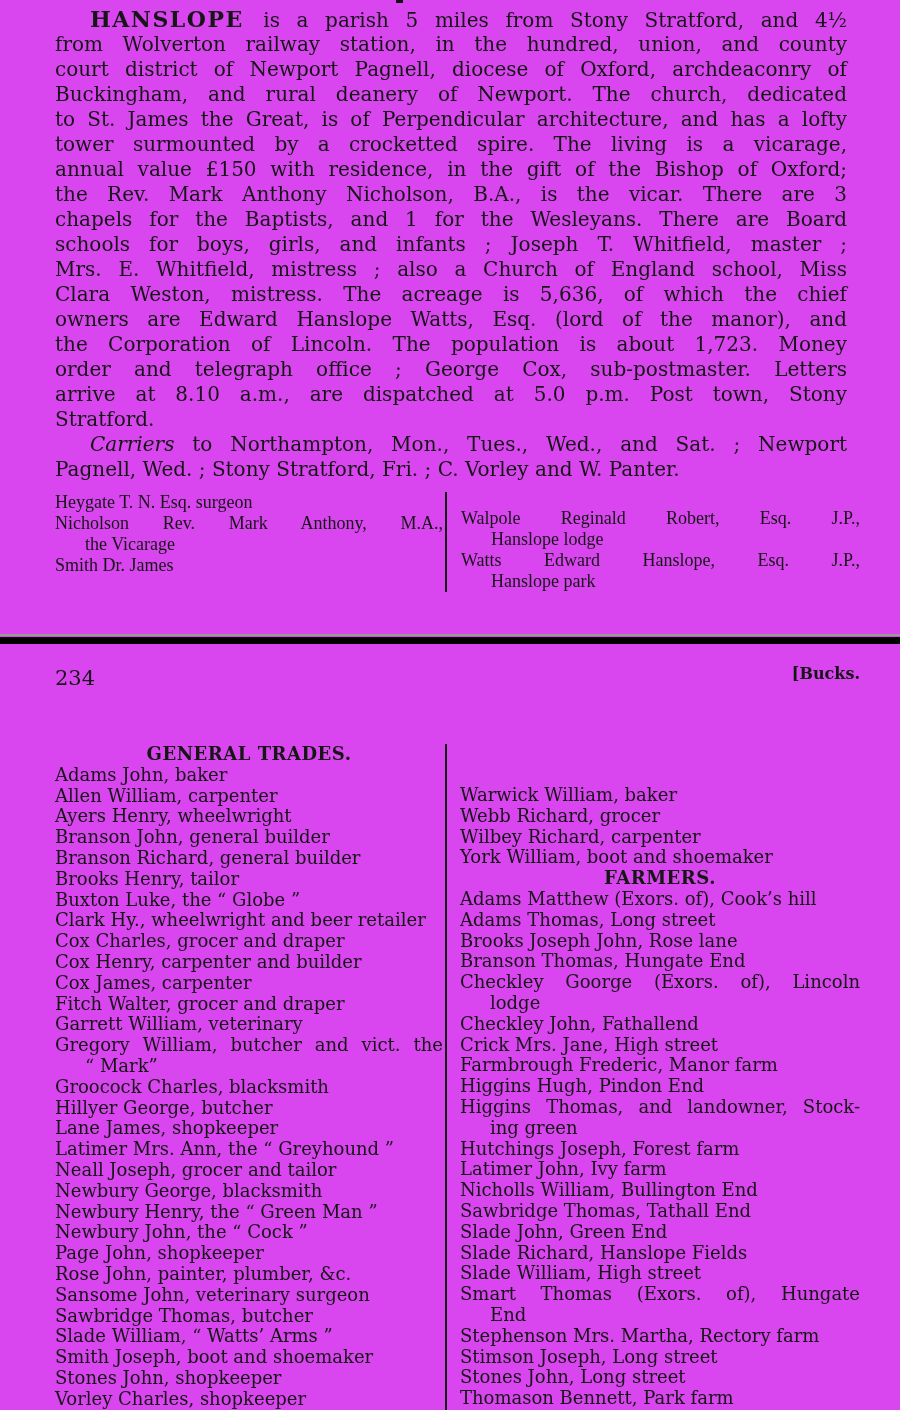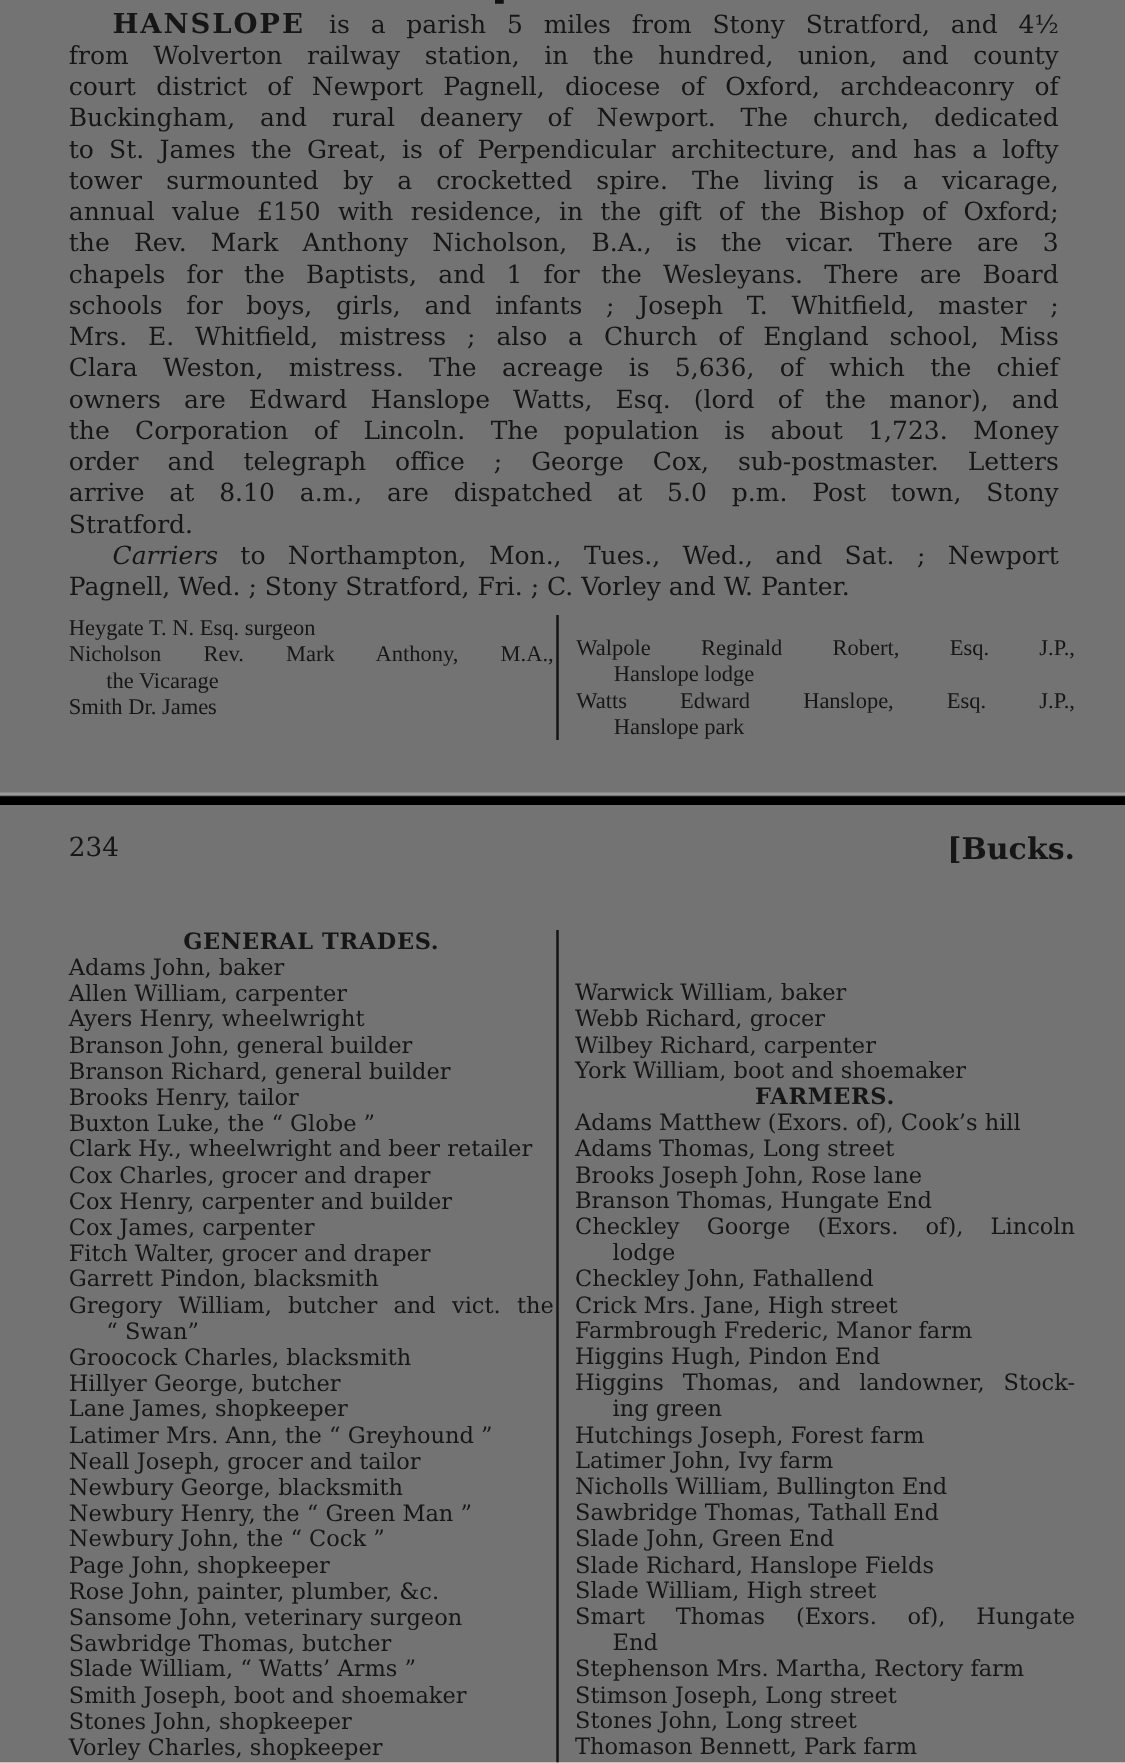--- a/index.html
+++ b/index.html
@@ -1,18 +1,18 @@
 <!DOCTYPE html>
 <html><head>
 <meta charset="utf-8">
 <style>
   html,body { margin:0; padding:0; background:#ffffff; }
   .page {
     position:relative; width:900px; height:1410px;
-    background:#737373; color:#161616; overflow:hidden;
+    background:#d946ef; color:#161616; overflow:hidden;
     font-family:"DejaVu Serif", serif;
   }
   .artifact { position:absolute; top:0; left:396px; width:7px; height:3px; background:#111; }
 
   
   .intro { position:absolute; left:55px; top:7px; width:792px;
            font-size:20px; line-height:25px; }
   .line { height:inherit; }
   .intro .line { height:25px; }
   .j { text-align:justify; text-align-last:justify; }
@@ -29,21 +29,21 @@
   .res-left  { width:388px; }
   .vrule { width:2px; background:#151515; }
   .residents .vrule { margin-left:2px; }
   .res-right { flex:1; padding-left:14px;margin-top:16px; }
 
   
   .bar-shadow { position:absolute; left:0; top:634px; width:900px; height:2px; background:#9a9a9a; }
   .bar { position:absolute; left:0; top:637px; width:900px; height:7px; background:#000; }
   .runhead { position:absolute; left:55px; top:664px; width:805px; height:30px; }
   .pagenum { position:absolute; left:0; top:2px; font-size:21px; }
-  .county  { position:absolute; right:0; top:0;  font-size:24px; font-weight:bold; }
+  .county  { position:absolute; right:0; top:0;  font-size:16px; font-weight:bold; }
 
   
   .directory { position:absolute; left:55px; top:744px; width:805px;
                display:flex; font-size:18px; line-height:20.8px; }
   .directory .line { height:20.8px; }
   .dir-left  { width:388px; }
   .directory .vrule { margin-left:2px; }
   .dir-right { flex:1; padding-left:13px;margin-top:41px; }
 </style>
 </head>
@@ -107,23 +107,23 @@
         <div class="line">Ayers Henry, wheelwright</div>
         <div class="line">Branson John, general builder</div>
         <div class="line">Branson Richard, general builder</div>
         <div class="line">Brooks Henry, tailor</div>
         <div class="line">Buxton Luke, the “ Globe ”</div>
         <div class="line">Clark Hy., wheelwright and beer retailer</div>
         <div class="line">Cox Charles, grocer and draper</div>
         <div class="line">Cox Henry, carpenter and builder</div>
         <div class="line">Cox James, carpenter</div>
         <div class="line">Fitch Walter, grocer and draper</div>
-        <div class="line">Garrett Pindon, blacksmith</div>
+        <div class="line">Garrett William, veterinary</div>
         <div class="line j">Gregory William, butcher and vict. the</div>
-        <div class="line i">“ Swan”</div>
+        <div class="line i">“ Mark”</div>
         <div class="line">Groocock Charles, blacksmith</div>
         <div class="line">Hillyer George, butcher</div>
         <div class="line">Lane James, shopkeeper</div>
         <div class="line">Latimer Mrs. Ann, the “ Greyhound ”</div>
         <div class="line">Neall Joseph, grocer and tailor</div>
         <div class="line">Newbury George, blacksmith</div>
         <div class="line">Newbury Henry, the “ Green Man ”</div>
         <div class="line">Newbury John, the “ Cock ”</div>
         <div class="line">Page John, shopkeeper</div>
         <div class="line">Rose John, painter, plumber, &amp;c.</div>

